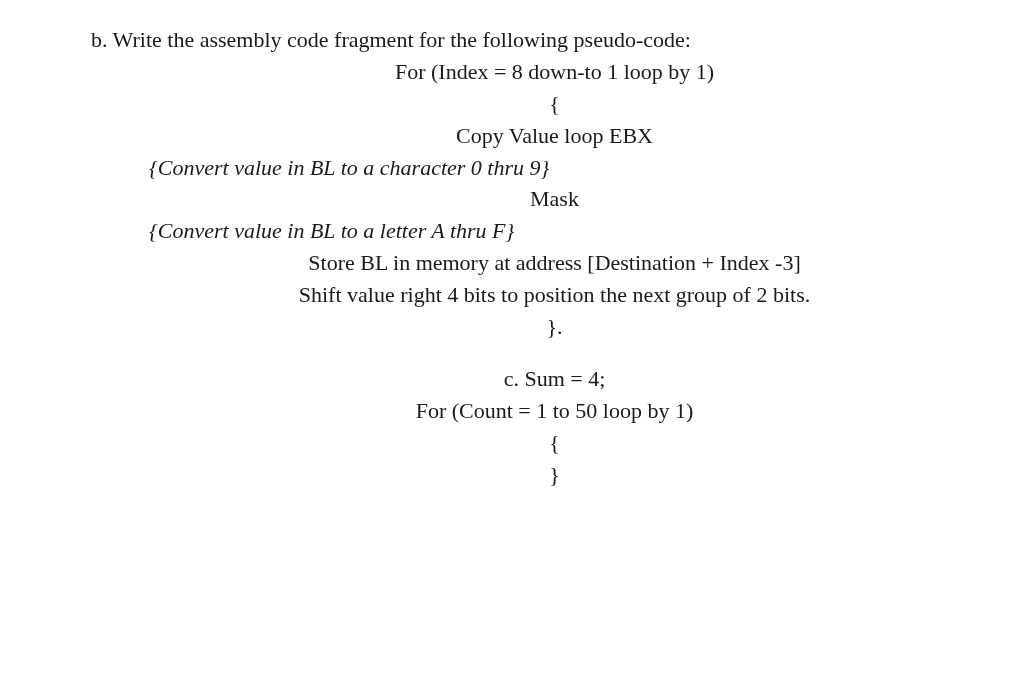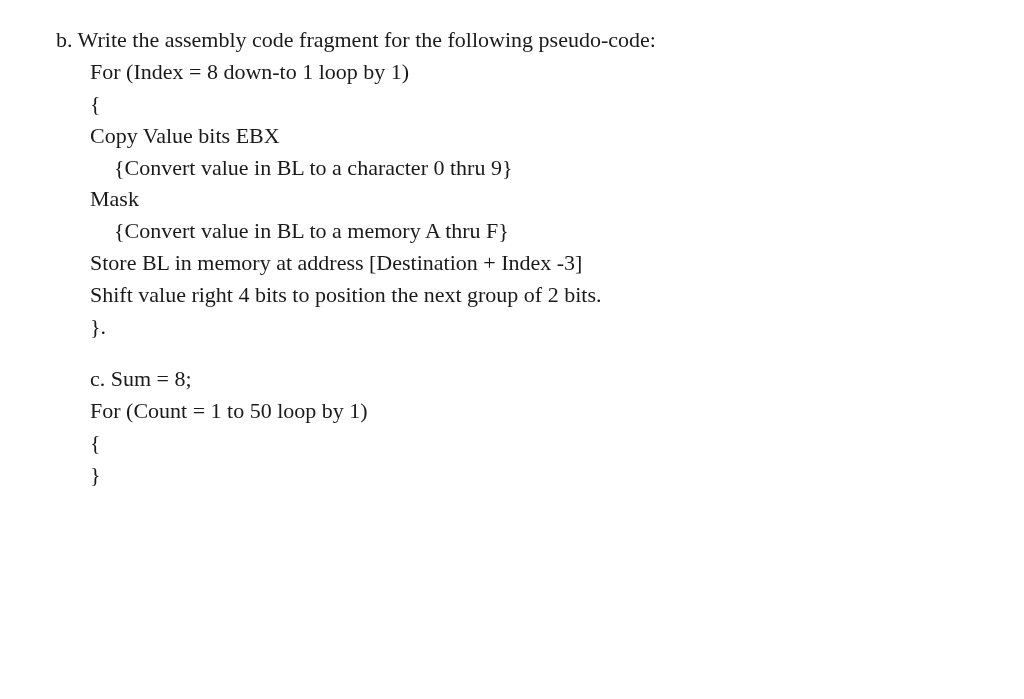--- a/index.html
+++ b/index.html
@@ -9,42 +9,43 @@
       font-size: 22px;
       color: #1a1a1a;
       background: #ffffff;
       width: 1024px;
       height: 699px;
       overflow: hidden;
     }
     .page {
       padding: 24px 40px 24px 56px;
       line-height: 1.45;
+      margin-left: 35px;
     }
     .line {
       white-space: pre;
     }
-    .indent1 { padding-left: 34px; }
-    .indent2 { padding-left: 58px; }
+    .indent1 { padding-left: 34px; text-align: center; }
+    .indent2 { padding-left: 58px; font-style: italic; }
     .mt { margin-top: 20px; }
   </style>
 </head>
 <body>
 
 <div class="page">
 
   <div class="line">b. Write the assembly code fragment for the following pseudo-code:</div>
   <div class="line indent1">For (Index = 8 down-to 1 loop by 1)</div>
   <div class="line indent1">{</div>
-  <div class="line indent1">Copy Value bits EBX</div>
+  <div class="line indent1">Copy Value loop EBX</div>
   <div class="line indent2">{Convert value in BL to a character 0 thru 9}</div>
   <div class="line indent1">Mask</div>
-  <div class="line indent2">{Convert value in BL to a memory A thru F}</div>
+  <div class="line indent2">{Convert value in BL to a letter A thru F}</div>
   <div class="line indent1">Store BL in memory at address [Destination + Index -3]</div>
   <div class="line indent1">Shift value right 4 bits to position the next group of 2 bits.</div>
   <div class="line indent1">}.</div>
 
-  <div class="line indent1 mt">c. Sum = 8;</div>
+  <div class="line indent1 mt">c. Sum = 4;</div>
   <div class="line indent1">For (Count = 1 to 50 loop by 1)</div>
   <div class="line indent1">{</div>
   <div class="line indent1">}</div>
 
 </div>
 
 </body></html>

